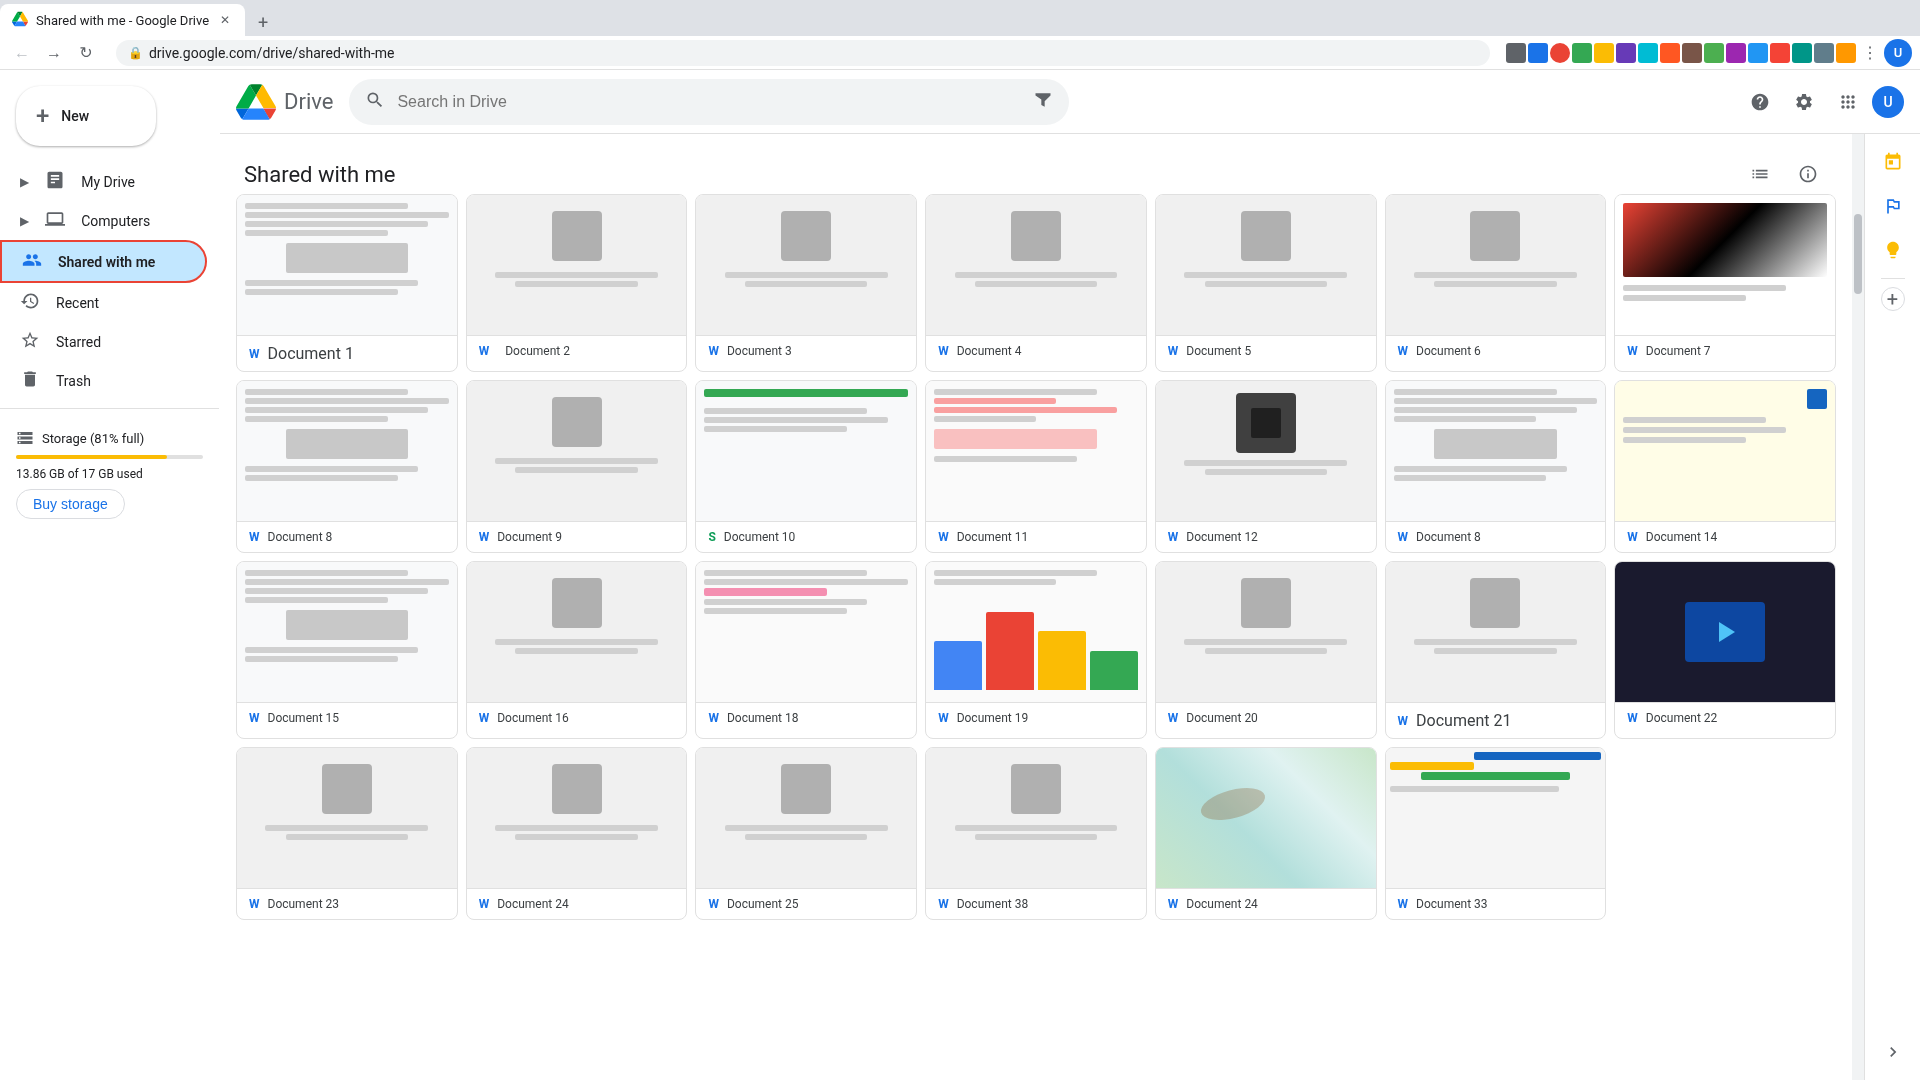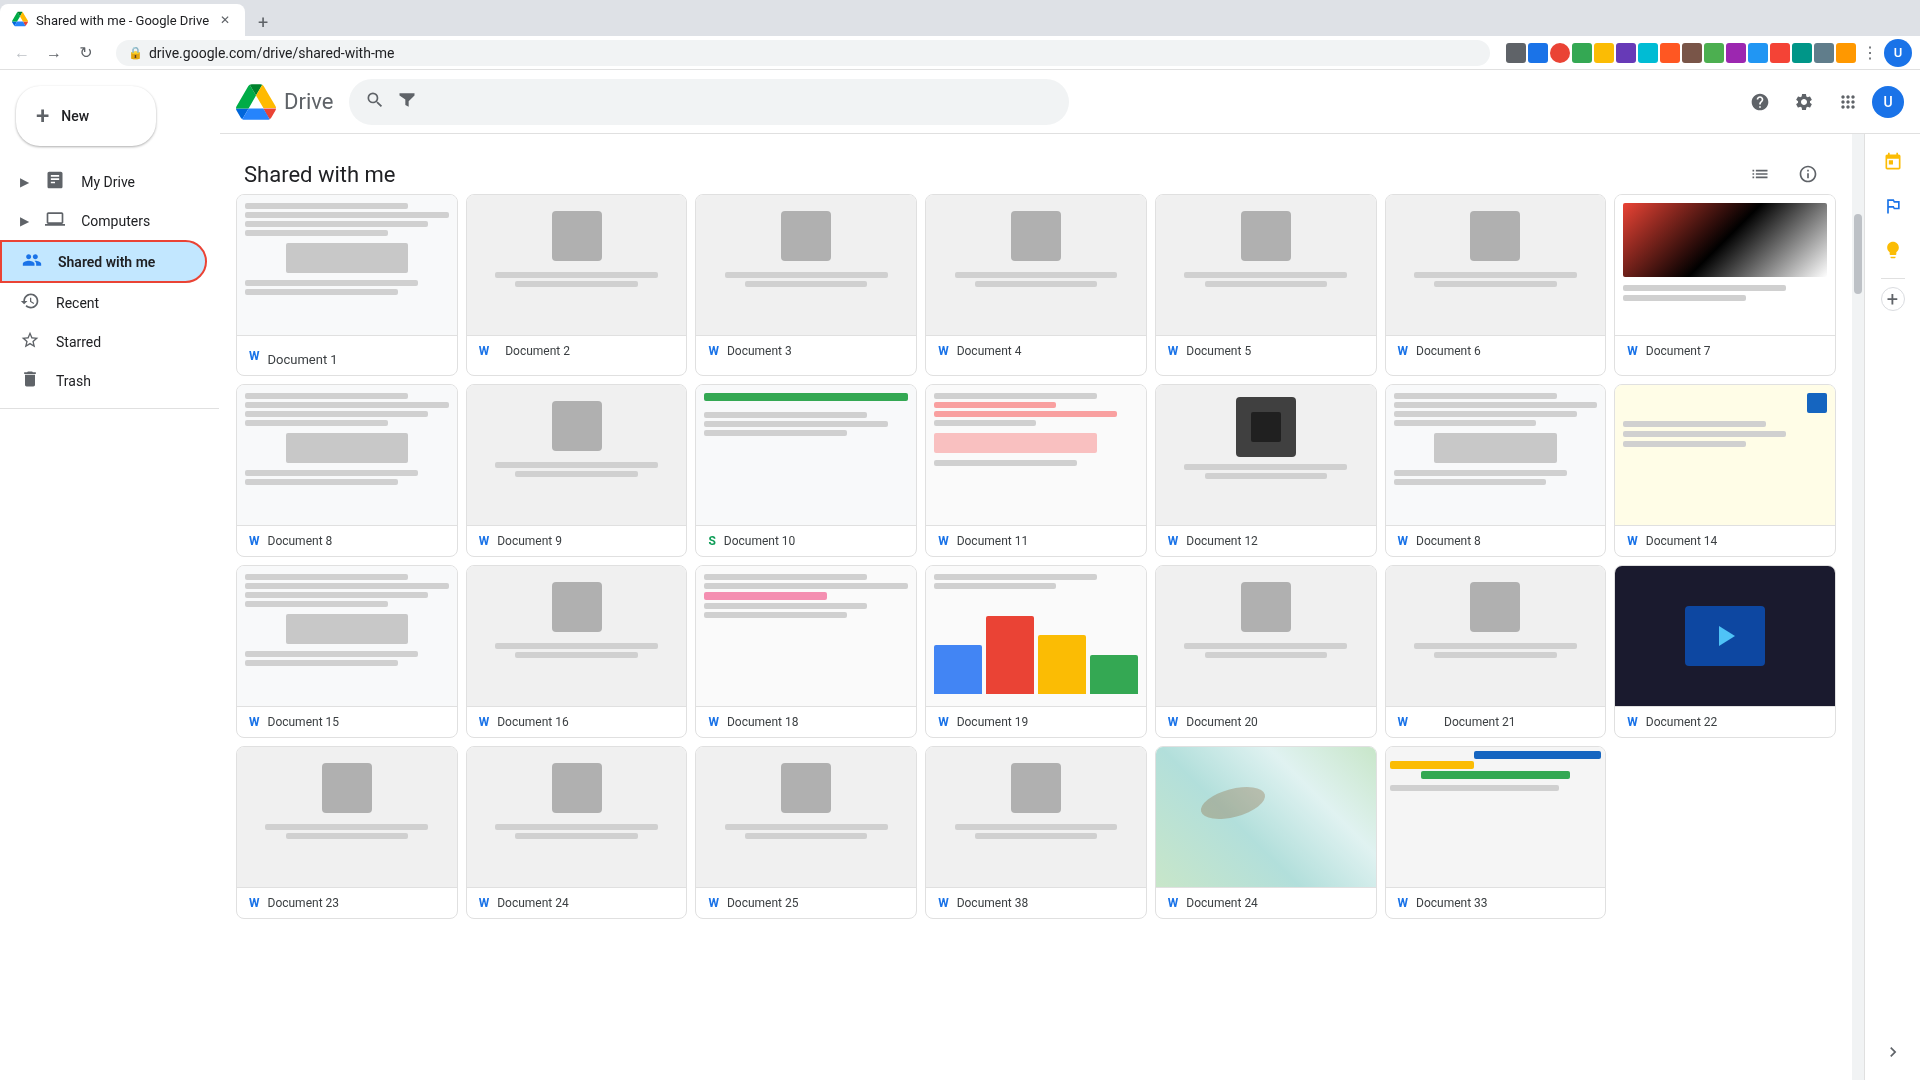--- a/index.html
+++ b/index.html
@@ -195,20 +195,33 @@
       <span>
         <svg width="20" height="20" viewBox="0 0 24 24" fill="#5f6368">
             <path d="M6 19c0 1.1.9 2 2 2h8c1.1 0 2-.9 2-2V7H6v12zM19 4h-3.5l-1-1h-5l-1 1H5v2h14V4z"></path>
           </svg>
       </span>
       <span>Trash</span>
     </div>
 
     <div class="sidebar-divider"></div>
 
+    <div class="storage-section">
+      <div style="display:flex;align-items:center;gap:8px;margin-bottom:8px;">
+        <svg width="18" height="18" viewBox="0 0 24 24" fill="#5f6368">
+            <path d="M2 20h20v-4H2v4zm2-3h2v2H4v-2zM2 4v4h20V4H2zm4 3H4V5h2v2zm-4 7h20v-4H2v4zm2-3h2v2H4v-2z"></path>
+          </svg>
+        <span style="font-size:13px;color:#202124;">Storage (81% full)</span>
+      </div>
+      <div class="storage-bar-bg">
+        <div class="storage-bar-fill"></div>
+      </div>
+      <div class="storage-used">13.86 GB of 17 GB used</div>
+      <button class="buy-storage-btn">Buy storage</button>
+    </div>
   </div>
 
   <div class="main-with-sidebar">
 
     <div class="drive-header">
       <div class="drive-logo">
         <svg width="40" height="40" viewBox="0 0 87.3 78" xmlns="http://www.w3.org/2000/svg">
           <path d="m6.6 66.85 3.85 6.65c.8 1.4 1.95 2.5 3.3 3.3l13.75-23.8h-27.5c0 1.55.4 3.1 1.2 4.5z" fill="#0066da"></path>
           <path d="m43.65 25-13.75-23.8c-1.35.8-2.5 1.9-3.3 3.3l-25.4 44a9.06 9.06 0 0 0 -1.2 4.5h27.5z" fill="#00ac47"></path>
           <path d="m73.55 76.8c1.35-.8 2.5-1.9 3.3-3.3l1.6-2.75 7.65-13.25c.8-1.4 1.2-2.95 1.2-4.5h-27.502l5.852 11.5z" fill="#ea4335"></path>
@@ -217,20 +230,21 @@
           <path d="m73.4 26.5-12.7-22c-.8-1.4-1.95-2.5-3.3-3.3l-13.75 23.8 16.15 27h27.45c0-1.55-.4-3.1-1.2-4.5z" fill="#ffba00"></path>
         </svg>
         <span class="drive-logo-text">Drive</span>
       </div>
       <div class="search-bar">
         <span class="search-icon">
           <svg width="20" height="20" viewBox="0 0 24 24" fill="#5f6368">
               <path d="M15.5 14h-.79l-.28-.27A6.471 6.471 0 0 0 16 9.5 6.5 6.5 0 1 0 9.5 16c1.61 0 3.09-.59 4.23-1.57l.27.28v.79l5 4.99L20.49 19l-4.99-5zm-6 0C7.01 14 5 11.99 5 9.5S7.01 5 9.5 5 14 7.01 14 9.5 11.99 14 9.5 14z"></path>
             </svg>
         </span>
+        <input type="text" class="search-input" placeholder="Search in Drive" style="">
         <span class="search-filter-icon">
           <svg width="20" height="20" viewBox="0 0 24 24" fill="#5f6368">
               <path d="M3 4h18v2.5l-7 7V20l-4-2v-6.5L3 6.5V4z"></path>
             </svg>
         </span>
       </div>
       <div class="header-right">
         <div class="hdr-btn">
           <svg width="20" height="20" viewBox="0 0 24 24" fill="#5f6368">
               <path d="M12 2C6.48 2 2 6.48 2 12s4.48 10 10 10 10-4.48 10-10S17.52 2 12 2zm1 17h-2v-2h2v2zm2.07-7.75l-.9.92C13.45 12.9 13 13.5 13 15h-2v-.5c0-1.1.45-2.1 1.17-2.83l1.24-1.26c.37-.36.59-.86.59-1.41 0-1.1-.9-2-2-2s-2 .9-2 2H8c0-2.21 1.79-4 4-4s4 1.79 4 4c0 .88-.36 1.68-.93 2.25z"></path>
@@ -279,21 +293,21 @@
     <div style="height:6px;background:#d0d0d0;border-radius:2px;width:100%;"></div>
     <div style="height:6px;background:#d0d0d0;border-radius:2px;width:90%;"></div>
     <div style="height:6px;background:#d0d0d0;border-radius:2px;width:70%;"></div>
     <div style="height:30px;background:#c8c8c8;border-radius:2px;width:60%;margin:4px 0;align-self:center;"></div>
     <div style="height:6px;background:#d0d0d0;border-radius:2px;width:85%;"></div>
     <div style="height:6px;background:#d0d0d0;border-radius:2px;width:75%;"></div>
   </div>
     </div>
     <div class="file-info">
       <span style="font-size:12px;font-weight:700;color:#1a73e8;flex-shrink:0;">W</span>
-      <span class="file-name" style="font-size:13px;color:#3c4043;margin-top:8px;">Document 1</span>
+      <span class="file-name" style="font-size:16px;color:#3c4043;">Document 1</span>
     </div>
   </div>
               <div class="file-card">
     <div class="file-preview">
       <div style="width:100%;height:100%;background:#f0f0f0;padding:8px;display:flex;flex-direction:column;gap:3px;align-items:center;">
     <div style="width:50px;height:50px;background:#b0b0b0;border-radius:4px;margin:8px 0;"></div>
     <div style="height:6px;background:#d0d0d0;border-radius:2px;width:80%;"></div>
     <div style="height:6px;background:#d0d0d0;border-radius:2px;width:60%;"></div>
   </div>
     </div>
@@ -552,21 +566,21 @@
               <div class="file-card">
     <div class="file-preview">
       <div style="width:100%;height:100%;background:#f0f0f0;padding:8px;display:flex;flex-direction:column;gap:3px;align-items:center;">
     <div style="width:50px;height:50px;background:#b0b0b0;border-radius:4px;margin:8px 0;"></div>
     <div style="height:6px;background:#d0d0d0;border-radius:2px;width:80%;"></div>
     <div style="height:6px;background:#d0d0d0;border-radius:2px;width:60%;"></div>
   </div>
     </div>
     <div class="file-info">
       <span style="font-size:12px;font-weight:700;color:#1a73e8;flex-shrink:0;">W</span>
-      <span class="file-name" style="font-size:12px;color:#3c4043;margin-left:28px;">Document 21</span>
+      <span class="file-name" style="font-size:16px;color:#3c4043;">Document 21</span>
     </div>
   </div>
               <div class="file-card">
     <div class="file-preview">
       <div style="width:100%;height:100%;background:#1a1a2e;display:flex;align-items:center;justify-content:center;">
     <div style="width:80px;height:60px;background:#0d47a1;border-radius:4px;display:flex;align-items:center;justify-content:center;">
       <div style="width:0;height:0;border-left:16px solid #4fc3f7;border-top:10px solid transparent;border-bottom:10px solid transparent;margin-left:4px;"></div>
     </div>
   </div>
     </div>

